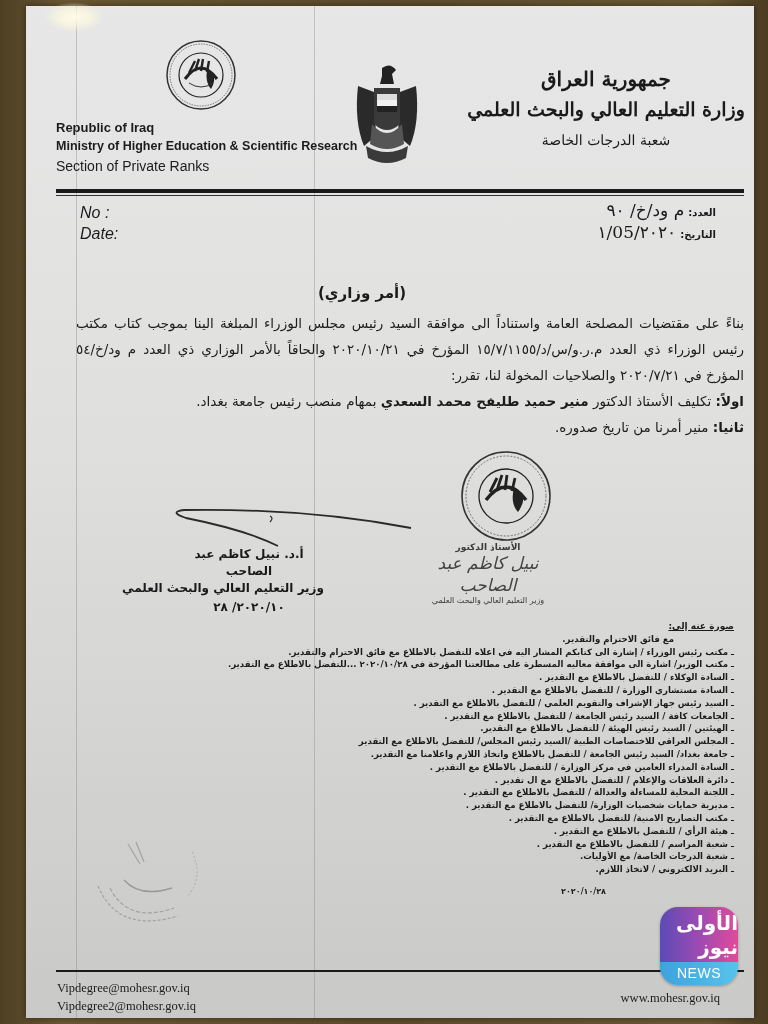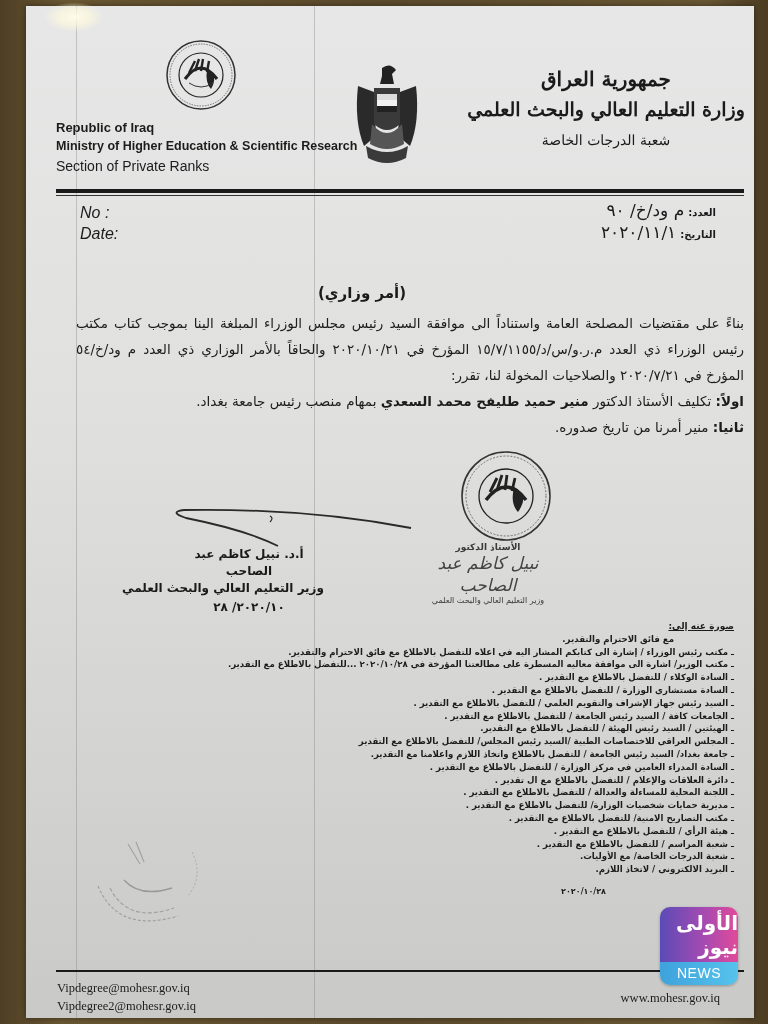--- a/index.html
+++ b/index.html
@@ -56,21 +56,21 @@
   .cc .date{text-align:right;padding-right:128px;margin-top:10px;font-size:8px;letter-spacing:.5px;}
 
   .ghost-seal{position:absolute;left:62px;top:810px;width:120px;height:120px;opacity:.5;}
 
   
   .rule-bot{position:absolute;left:30px;top:964px;width:688px;height:2px;background:#1a1a1a;}
   .foot-left{position:absolute;left:31px;top:973px;font-family:"Liberation Serif",serif;font-size:12.5px;line-height:18px;color:#1c1c1c;}
   .foot-right{position:absolute;right:34px;top:985px;font-family:"Liberation Serif",serif;font-size:12.5px;color:#1c1c1c;margin-left:21px;}
 
   
-  .news-logo{position:absolute;left:660px;top:907px;width:78px;height:78px;border-radius:10px;overflow:hidden;box-shadow:0 1px 3px rgba(0,0,0,.3);}
+  .news-logo{position:absolute;left:660px;top:907px;width:78px;height:78px;border-radius:18px;overflow:hidden;box-shadow:0 1px 3px rgba(0,0,0,.3);}
   .news-logo .top{height:55px;background:linear-gradient(90deg,#5b4bb6 0%,#a44ab2 55%,#e14a9a 100%);display:flex;align-items:center;justify-content:center;}
   .news-logo .brand{color:#fff;font-weight:bold;font-size:20px;direction:rtl;letter-spacing:-1px;}
   .news-logo .bot{height:23px;background:linear-gradient(90deg,#3fa2dc,#56c3ec);color:#fff;font-family:"Liberation Sans",sans-serif;font-weight:normal;font-size:14px;text-align:center;line-height:23px;letter-spacing:.5px;}
 </style>
 </head>
 <body>
 
 <div class="bg-edge"></div>
 
 <div class="paper">
@@ -120,21 +120,21 @@
     <div>Date:</div>
   </div>
 
   <div class="ref">
     <div class="row">
       <span class="lbl">العدد:</span>
       <span class="val">م ود/خ/ ٩٠</span>
     </div>
     <div class="row">
       <span class="lbl">التاريخ:</span>
-      <span class="val">٢٠٢٠/١١/١</span>
+      <span class="val">٢٠٢٠/05/١</span>
     </div>
   </div>
 
   <div class="order-title">(أمر وزاري)</div>
 
   <div class="body-text">
     <p>بناءً على مقتضيات المصلحة العامة واستناداً الى موافقة السيد رئيس مجلس الوزراء المبلغة الينا بموجب كتاب مكتب رئيس الوزراء ذي العدد م.ر.و/س/د/١٥/٧/١١٥٥ المؤرخ في ٢٠٢٠/١٠/٢١ والحاقاً بالأمر الوزاري ذي العدد م ود/خ/٥٤ المؤرخ في ٢٠٢٠/٧/٢١ والصلاحيات المخولة لنا، تقرر:</p>
     <p>
       <span class="b">اولاً:</span><span> تكليف الأستاذ الدكتور </span><span class="b">منير حميد طليفح محمد السعدي</span><span> بمهام منصب رئيس جامعة بغداد.</span>
     </p>

